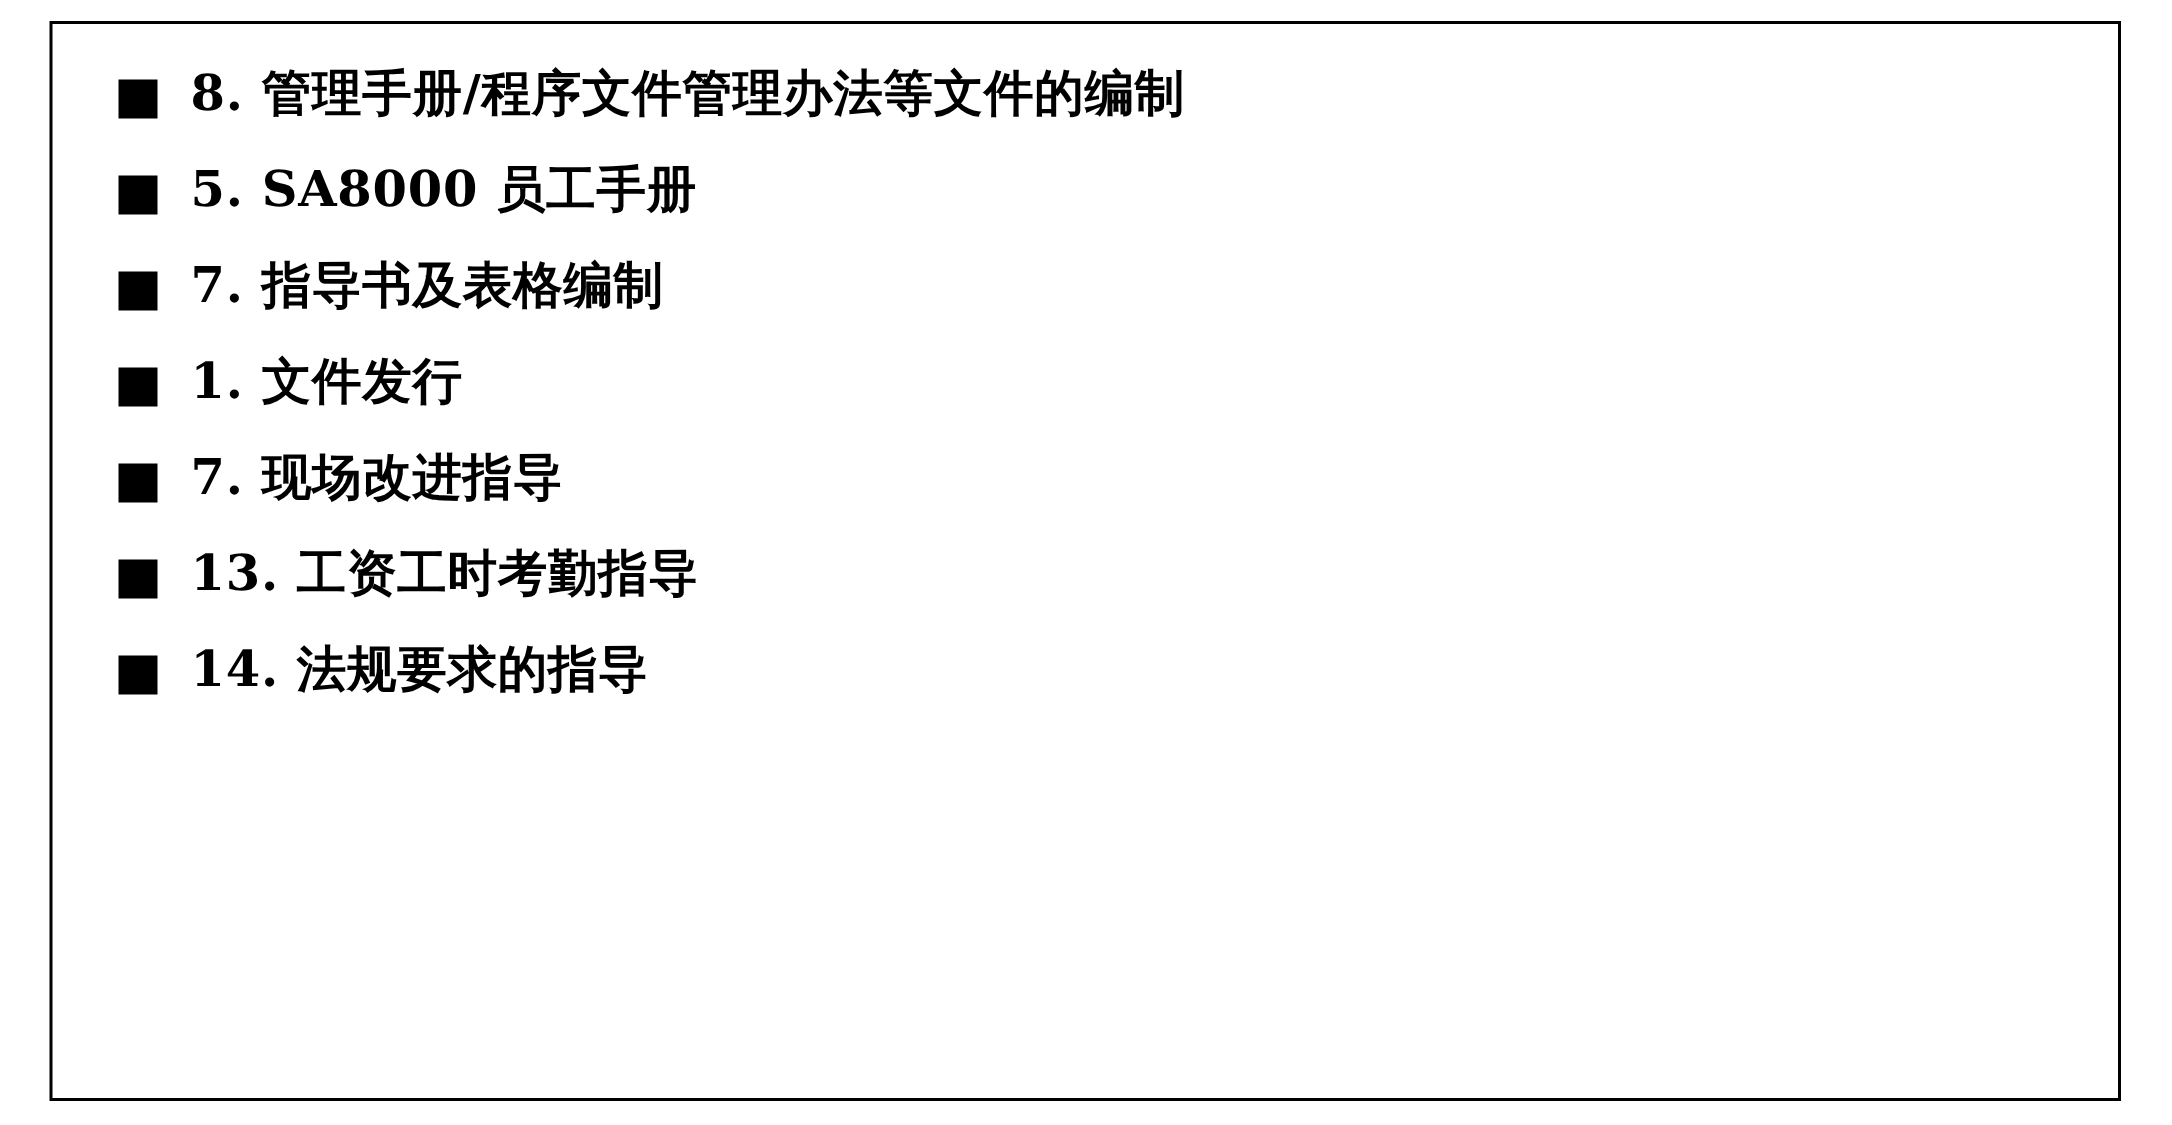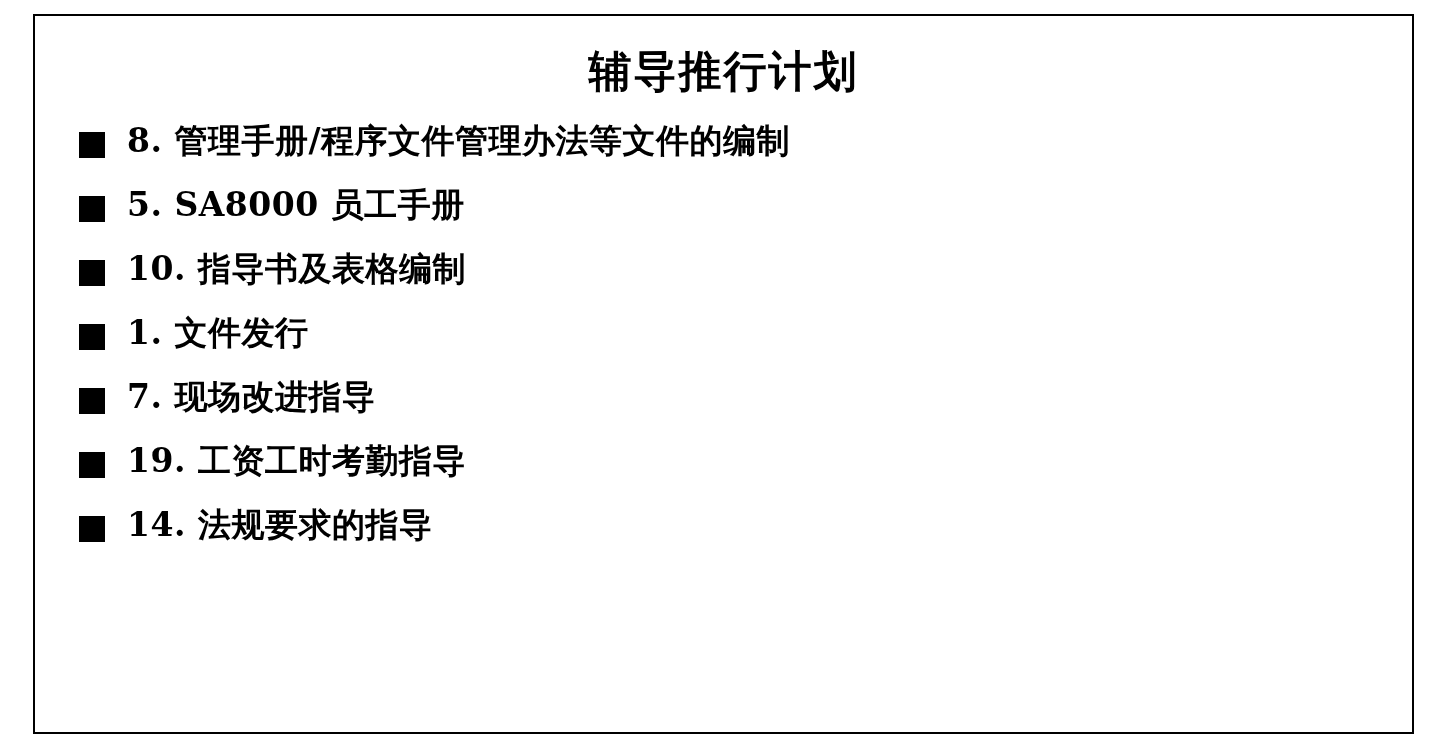--- a/index.html
+++ b/index.html
@@ -60,45 +60,44 @@
     font-size: 33px;
     letter-spacing: 0.5px;
     white-space: nowrap;
     font-family: "DejaVu Serif", "Liberation Serif", serif;
   }
 </style>
 </head>
 <body>
 
 <div class="slide">
-  <div class="slide-title">辅导推行计划</div>
 
   <ul class="bullet-list">
     <li class="bullet-item">
       <span class="bullet-marker"></span>
       <span class="bullet-text">8.  管理手册/程序文件管理办法等文件的编制</span>
     </li>
     <li class="bullet-item">
       <span class="bullet-marker"></span>
       <span class="bullet-text">5. SA8000 员工手册</span>
     </li>
     <li class="bullet-item">
       <span class="bullet-marker"></span>
-      <span class="bullet-text">10.  指导书及表格编制</span>
+      <span class="bullet-text">7.  指导书及表格编制</span>
     </li>
     <li class="bullet-item">
       <span class="bullet-marker"></span>
       <span class="bullet-text">1.  文件发行</span>
     </li>
     <li class="bullet-item">
       <span class="bullet-marker"></span>
       <span class="bullet-text">7.  现场改进指导</span>
     </li>
     <li class="bullet-item">
       <span class="bullet-marker"></span>
-      <span class="bullet-text">19.  工资工时考勤指导</span>
+      <span class="bullet-text">13.  工资工时考勤指导</span>
     </li>
     <li class="bullet-item">
       <span class="bullet-marker"></span>
       <span class="bullet-text">14.  法规要求的指导</span>
     </li>
   </ul>
 </div>
 
 </body></html>

